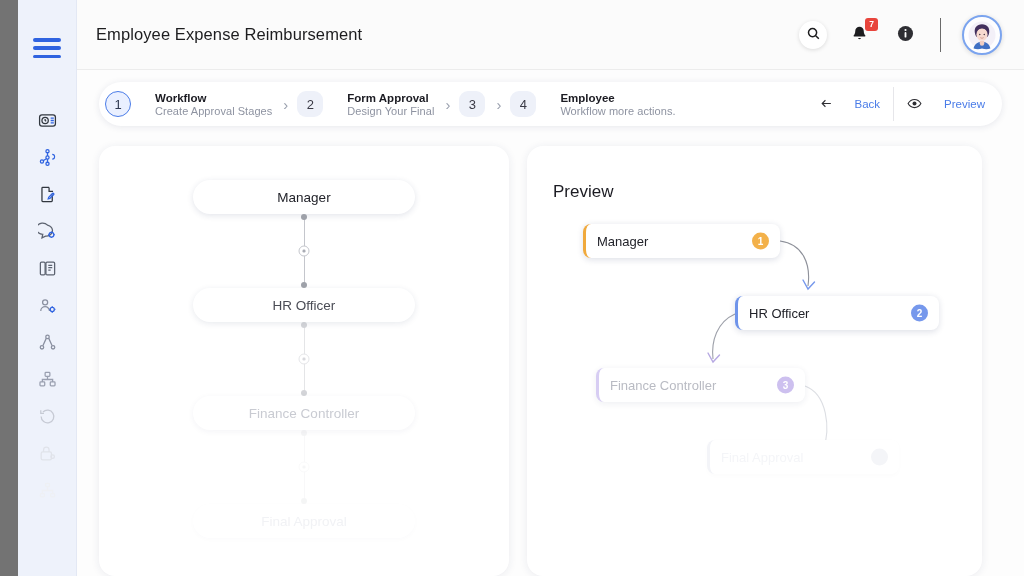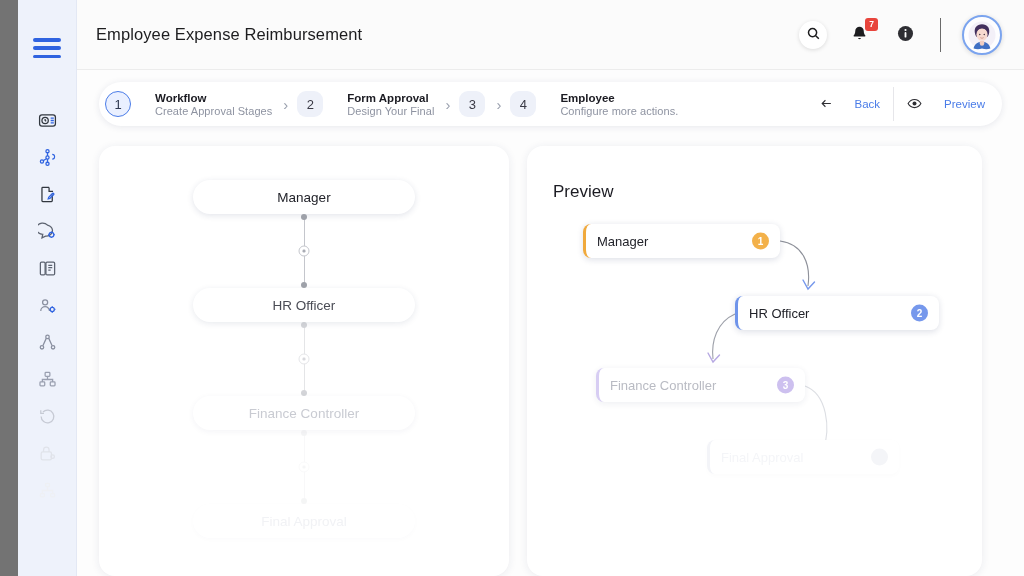--- a/index.html
+++ b/index.html
@@ -433,21 +433,21 @@
 
         <div class="step">
           <div class="step-num">3</div>
         </div>
         <div class="chev">›</div>
 
         <div class="step">
           <div class="step-num">4</div>
           <div class="step-text">
             <div class="step-title">Employee</div>
-            <div class="step-sub">Configure more actions.</div>
+            <div class="step-sub">Workflow more actions.</div>
           </div>
         </div>
 
         <div class="stepper-spacer"></div>
 
         <div class="ghost-btn">
           <span>
             <svg width="13" height="13" viewBox="0 0 24 24" fill="none" stroke="#2e2e33" stroke-width="2">
               <path d="M20 12H4M10 6l-6 6 6 6"></path>
             </svg>

